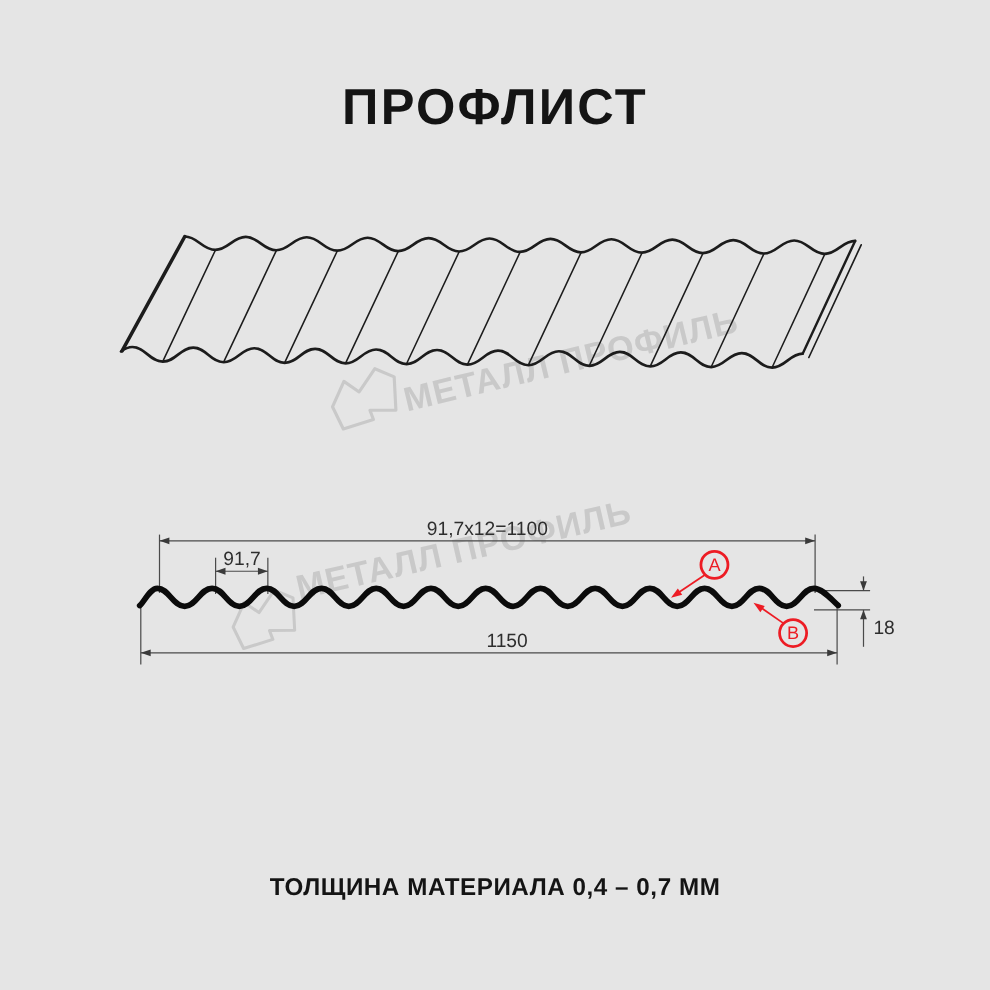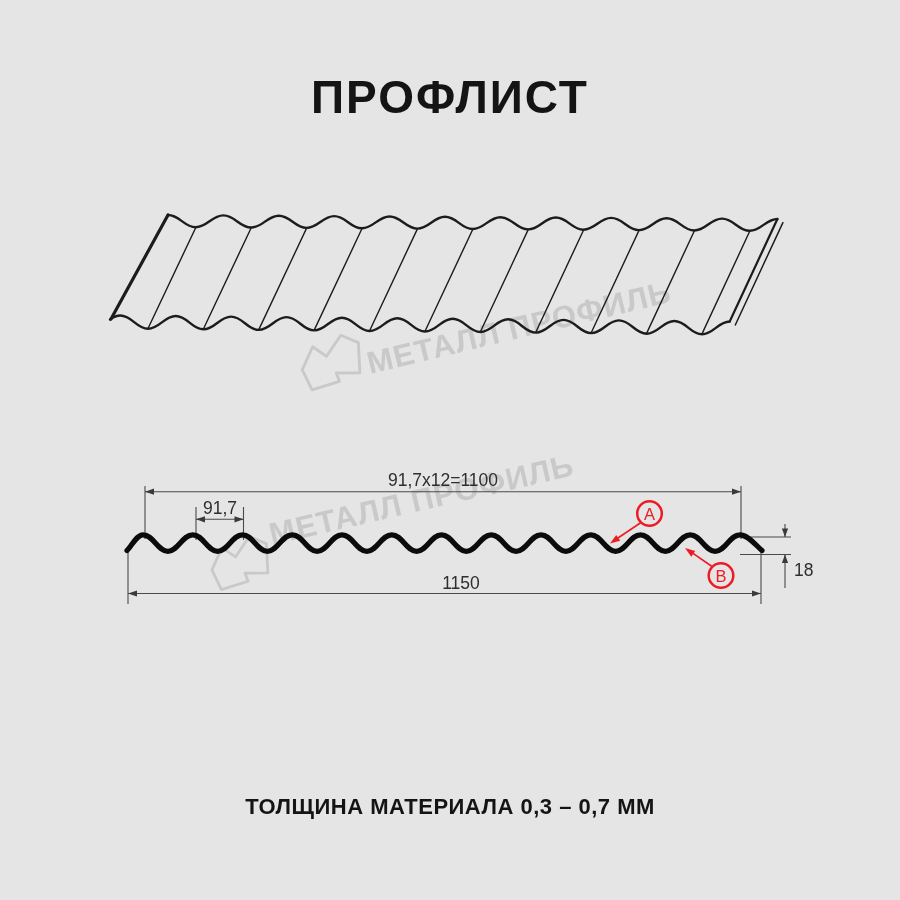--- a/index.html
+++ b/index.html
@@ -25,21 +25,21 @@
   .callout-tri{fill:var(--accent-red);stroke:none;}
   .callout-text{font-family:"Liberation Sans",sans-serif;font-size:16.5px;font-weight:500;
                 fill:var(--accent-red);}
 </style>
 </head>
 <body>
 
 <div id="stage">
 
   <div class="title">ПРОФЛИСТ</div>
-  <div class="note">ТОЛЩИНА МАТЕРИАЛА 0,3 – 0,7 ММ</div>
+  <div class="note">ТОЛЩИНА МАТЕРИАЛА 0,4 – 0,7 ММ</div>
 
   <svg width="900" height="900" viewBox="0 0 900 900">
 
     <g>
       <g>
         <path class="wm-logo" transform="translate(291,343) rotate(-12) scale(0.68)" d="M8 42 L30 12 L47 30 L74 4 L97 20 L90 64 L56 57 L58 70 L16 74 Z"></path>
         <text class="wm-text" transform="translate(370,374) rotate(-13.5)">МЕТАЛЛ ПРОФИЛЬ</text>
       </g>
       <path class="sheet" stroke-width="2.4" d="M168 215 C179.6 215.0 184.1 227.2 195.7 227.2 C207.3 227.2 211.8 215.4 223.4 215.4 C235.0 215.4 239.5 227.5 251.1 227.5 C262.7 227.5 267.2 215.7 278.8 215.7 C290.4 215.7 294.9 227.9 306.5 227.9 C318.1 227.9 322.6 216.1 334.2 216.1 C345.8 216.1 350.3 228.3 361.9 228.3 C373.5 228.3 378.0 216.5 389.6 216.5 C401.2 216.5 405.7 228.6 417.3 228.6 C428.9 228.6 433.4 216.8 445.0 216.8 C456.6 216.8 461.1 229.0 472.7 229.0 C484.3 229.0 488.8 217.2 500.4 217.2 C512.0 217.2 516.5 229.4 528.1 229.4 C539.7 229.4 544.2 217.5 555.8 217.5 C567.4 217.5 571.9 229.7 583.5 229.7 C595.1 229.7 599.6 217.9 611.2 217.9 C622.8 217.9 627.3 230.1 638.9 230.1 C650.5 230.1 655.0 218.3 666.6 218.3 C678.2 218.3 682.7 230.5 694.3 230.5 C705.9 230.5 710.4 218.6 722.0 218.6 C733.6 218.6 738.1 230.8 749.7 230.8 C761.3 230.8 765.8 219.0 777.4 219.0 "></path>
       <path class="sheet" stroke-width="2.4" d="M110 319.5 C113.5 317 116.5 315.5 120.3 315.5 C131.9 315.5 136.4 328.8 148.0 328.8 C159.6 328.8 164.1 316.0 175.7 316.0 C187.3 316.0 191.8 329.3 203.4 329.3 C215.0 329.3 219.5 316.6 231.1 316.6 C242.7 316.6 247.2 329.9 258.8 329.9 C270.4 329.9 274.9 317.1 286.5 317.1 C298.1 317.1 302.6 330.4 314.2 330.4 C325.8 330.4 330.3 317.7 341.9 317.7 C353.5 317.7 358.0 331.0 369.6 331.0 C381.2 331.0 385.7 318.2 397.3 318.2 C408.9 318.2 413.4 331.5 425.0 331.5 C436.6 331.5 441.1 318.8 452.7 318.8 C464.3 318.8 468.8 332.0 480.4 332.0 C492.0 332.0 496.5 319.3 508.1 319.3 C519.7 319.3 524.2 332.6 535.8 332.6 C547.4 332.6 551.9 319.9 563.5 319.9 C575.1 319.9 579.6 333.1 591.2 333.1 C602.8 333.1 607.3 320.4 618.9 320.4 C630.5 320.4 635.0 333.7 646.6 333.7 C658.2 333.7 662.7 321.0 674.3 321.0 C685.9 321.0 690.4 334.2 702.0 334.2 C713.6 334.2 718.1 321.5 729.7 321.5 "></path>

